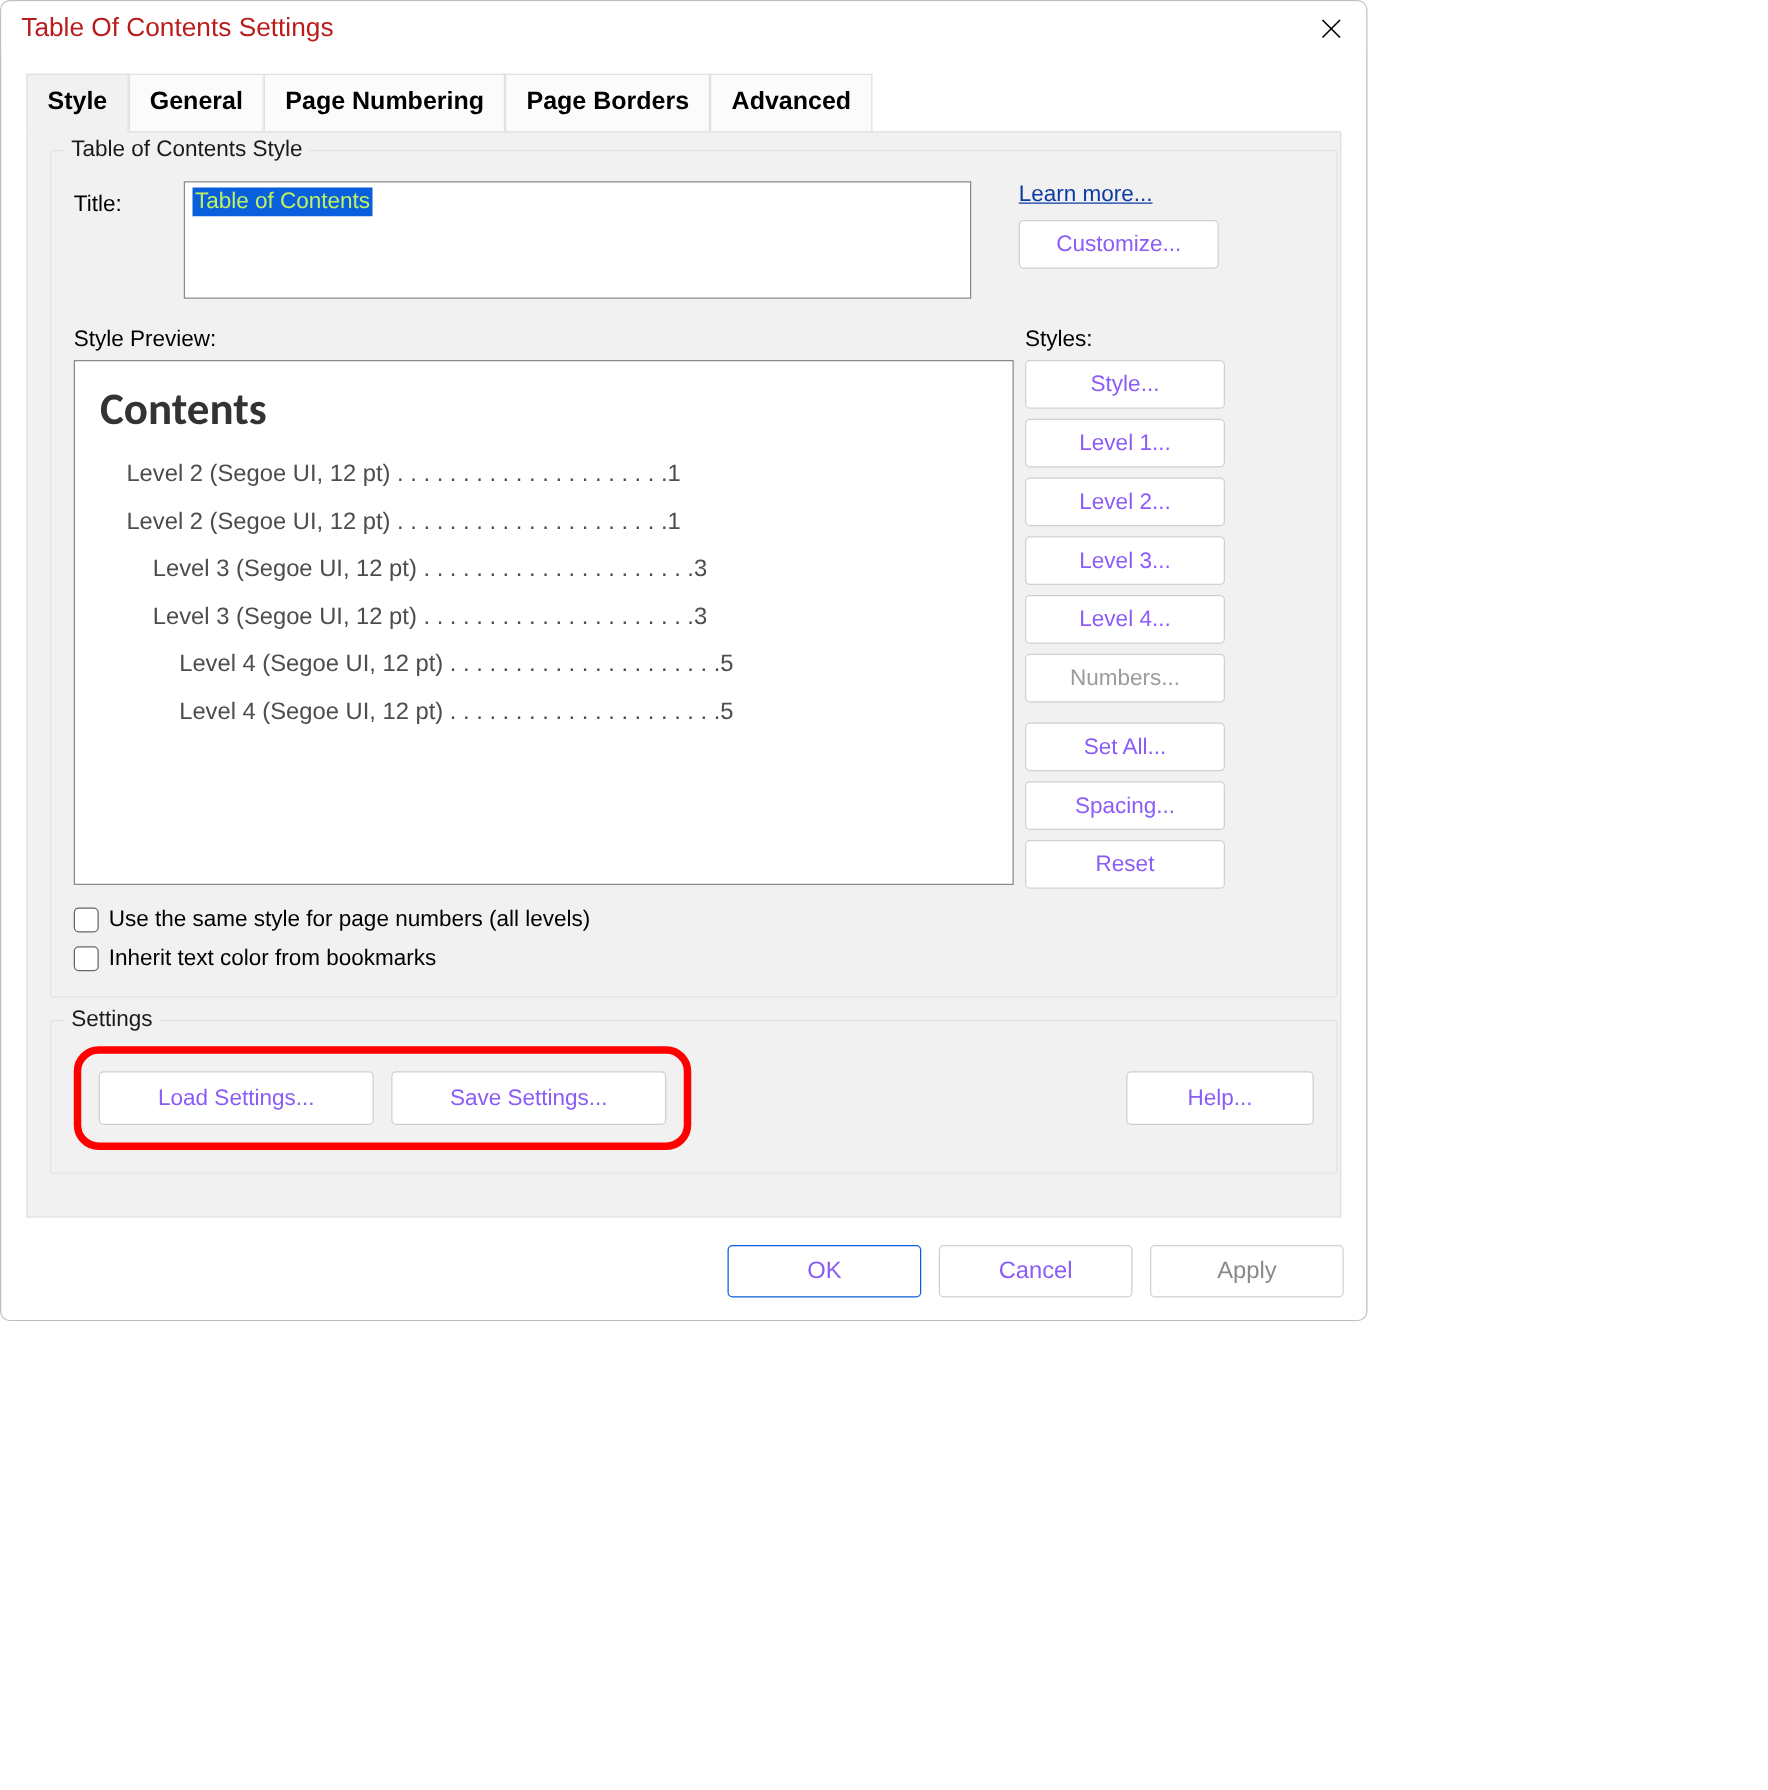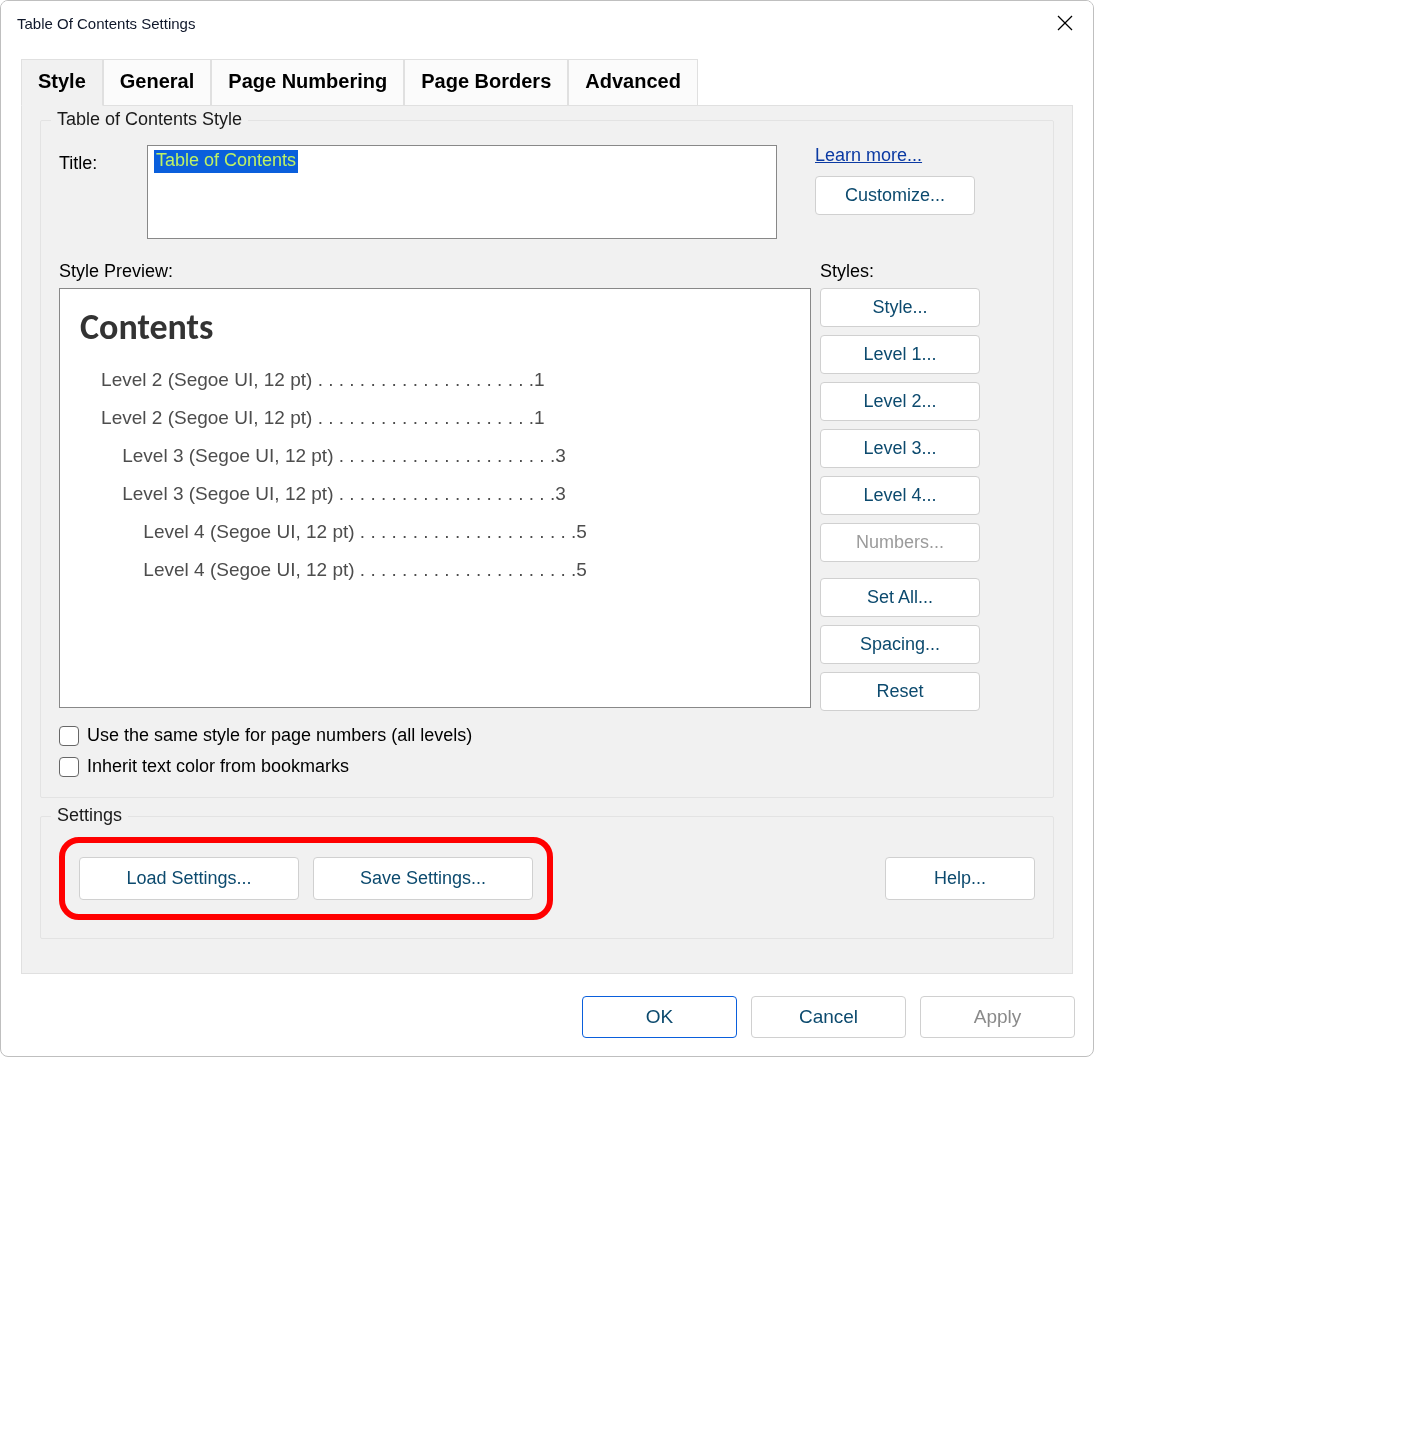--- a/index.html
+++ b/index.html
@@ -18,22 +18,22 @@
     overflow: hidden;
   }
   .titlebar {
     display: flex;
     align-items: center;
     justify-content: space-between;
     padding: 6px 12px 4px 16px;
     background: #fff;
   }
   .titlebar-title {
-    font-size: 15px;
-    color: #0f172a;
+    font-size: 21px;
+    color: #b91c1c;
   }
   .close-btn {
     width: 32px;
     height: 32px;
     display: flex;
     align-items: center;
     justify-content: center;
     cursor: pointer;
   }
   .close-btn svg { stroke: #000; stroke-width: 1.3; }
@@ -56,21 +56,21 @@
   }
   .tab.active {
     background: #f1f1f1;
     border-bottom-color: #f1f1f1;
     z-index: 3;
   }
   .content-panel {
     margin: -1px 20px 0 20px;
     background: #f1f1f1;
     border: 1px solid #e0e0e0;
-    padding: 14px 18px 16px 18px;
+    padding: 14px 2px 16px 18px;
     position: relative;
     z-index: 2;
   }
 
   .group {
     border: 1px solid #e3e3e3;
     border-radius: 2px;
     padding: 24px 18px 20px 18px;
     margin-bottom: 18px;
     position: relative;
@@ -125,21 +125,21 @@
     margin-bottom: 10px;
   }
 
   .std-btn {
     background: #fff;
     border: 1px solid #d0d0d0;
     border-radius: 4px;
     font-size: 18px;
     padding: 8px 4px;
     cursor: pointer;
-    color: #0c4a6e;
+    color: #8b5cf6;
   }
   .std-btn.disabled { color: #9b9b9b; }
 
   .preview-section {
     display: flex;
     margin-top: 22px;
     gap: 8px;
   }
   .preview-left { flex: 0 0 auto; width: 752px; }
   .preview-label { font-size: 18px; margin-bottom: 6px; }

